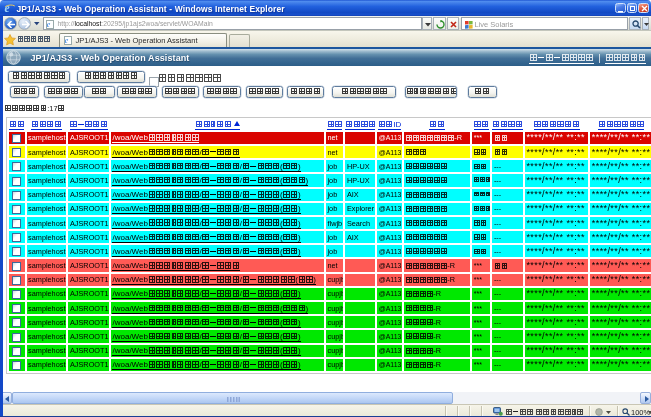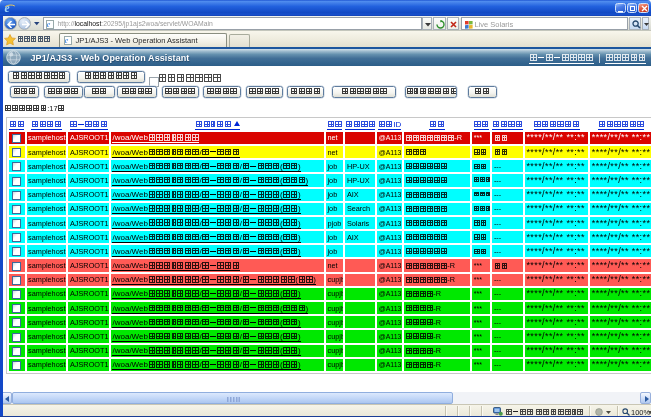--- a/index.html
+++ b/index.html
@@ -78,20 +78,21 @@
 .sep{position:absolute;top:1.5px;width:1px;height:10px;background:#c6c3b0;box-shadow:1px 0 0 #fbfaf2}
 
 #lframe{position:absolute;left:0;top:16px;width:2.5px;height:401px;background:#1348c8}
 #bframe{position:absolute;left:0;top:415.5px;width:651px;height:1.5px;background:#1a3d96}
 </style></head><body>
 <div id="tbar">
  <svg class="ab" style="left:3.5px;top:2px" width="12" height="12" viewBox="0 0 12 12">
       <text x="0.5" y="10" font-size="11.5" font-style="italic" font-weight="bold" fill="#9cd2f8" font-family="Liberation Serif">e</text>
       <path d="M1.2 4.6c2.4-1.8 7.4-2.2 9.6-.6" stroke="#e8c860" stroke-width="1" fill="none"></path>
     </svg>
+ <div class="ttl">JP1/AJS3 - Web Operation Assistant - Windows Internet Explorer</div>
  <div class="wbtn" style="left:615.4px">
       <i style="left:2px;top:7px;width:4.5px;height:1.6px"></i>
     </div>
  <div class="wbtn" style="left:626.9px">
       <i style="left:2.2px;top:2.2px;width:5px;height:5px;background:transparent;border:1px solid #fff"></i>
     </div>
  <div class="wbtn cl" style="left:638.3px">
   <svg class="ab" style="left:1.5px;top:1.5px" width="7" height="7">
         <path d="M1 1l5 5M6 1l-5 5" stroke="#fff" stroke-width="1.4"></path>
       </svg>
@@ -296,35 +297,35 @@
         <td>---</td>
         <td class="dt">****/**/** **:**</td>
         <td class="dt">****/**/** **:**</td>
       </tr>
 <tr class="rc">
         <td class="c0"><i class="cb"></i></td>
         <td>samplehost</td>
         <td>AJSROOT1</td>
         <td class="un"><a class="u">/woa/Web<i class="j"></i><i class="j"></i><i class="j"></i><i class="j s"></i><i class="j"></i><i class="j"></i><i class="j"></i>/<i class="j"></i><i class="jd"></i><i class="j"></i><i class="j"></i><i class="j"></i>/<i class="j"></i><i class="jd"></i><i class="j"></i><i class="j"></i><i class="j"></i>(<i class="j"></i><i class="j"></i>)</a></td>
         <td class="lt">job</td>
+        <td class="lt">Explorer</td>
+        <td class="lt">@A113</td>
+        <td><i class="j"></i><i class="j"></i><i class="j"></i><i class="j"></i><i class="j"></i><i class="j"></i></td>
+        <td class="h3"><i class="j"></i><i class="j"></i><i class="j"></i></td>
+        <td>---</td>
+        <td class="dt">****/**/** **:**</td>
+        <td class="dt">****/**/** **:**</td>
+      </tr>
+<tr class="rc">
+        <td class="c0"><i class="cb"></i></td>
+        <td>samplehost</td>
+        <td>AJSROOT1</td>
+        <td class="un"><a class="u">/woa/Web<i class="j"></i><i class="j"></i><i class="j"></i><i class="j s"></i><i class="j"></i><i class="j"></i><i class="j"></i>/<i class="j"></i><i class="jd"></i><i class="j"></i><i class="j"></i><i class="j"></i>/<i class="j"></i><i class="jd"></i><i class="j"></i><i class="j"></i><i class="j"></i>(<i class="j"></i><i class="j"></i>)</a></td>
+        <td class="lt">flwjb</td>
         <td class="lt">Search</td>
-        <td class="lt">@A113</td>
-        <td><i class="j"></i><i class="j"></i><i class="j"></i><i class="j"></i><i class="j"></i><i class="j"></i></td>
-        <td class="h3"><i class="j"></i><i class="j"></i><i class="j"></i></td>
-        <td>---</td>
-        <td class="dt">****/**/** **:**</td>
-        <td class="dt">****/**/** **:**</td>
-      </tr>
-<tr class="rc">
-        <td class="c0"><i class="cb"></i></td>
-        <td>samplehost</td>
-        <td>AJSROOT1</td>
-        <td class="un"><a class="u">/woa/Web<i class="j"></i><i class="j"></i><i class="j"></i><i class="j s"></i><i class="j"></i><i class="j"></i><i class="j"></i>/<i class="j"></i><i class="jd"></i><i class="j"></i><i class="j"></i><i class="j"></i>/<i class="j"></i><i class="jd"></i><i class="j"></i><i class="j"></i><i class="j"></i>(<i class="j"></i><i class="j"></i>)</a></td>
-        <td class="lt">pjob</td>
-        <td class="lt">Solaris</td>
         <td class="lt">@A113</td>
         <td><i class="j"></i><i class="j"></i><i class="j"></i><i class="j"></i><i class="j"></i><i class="j"></i></td>
         <td><i class="j"></i><i class="j"></i></td>
         <td>---</td>
         <td class="dt">****/**/** **:**</td>
         <td class="dt">****/**/** **:**</td>
       </tr>
 <tr class="rc">
         <td class="c0"><i class="cb"></i></td>
         <td>samplehost</td>

